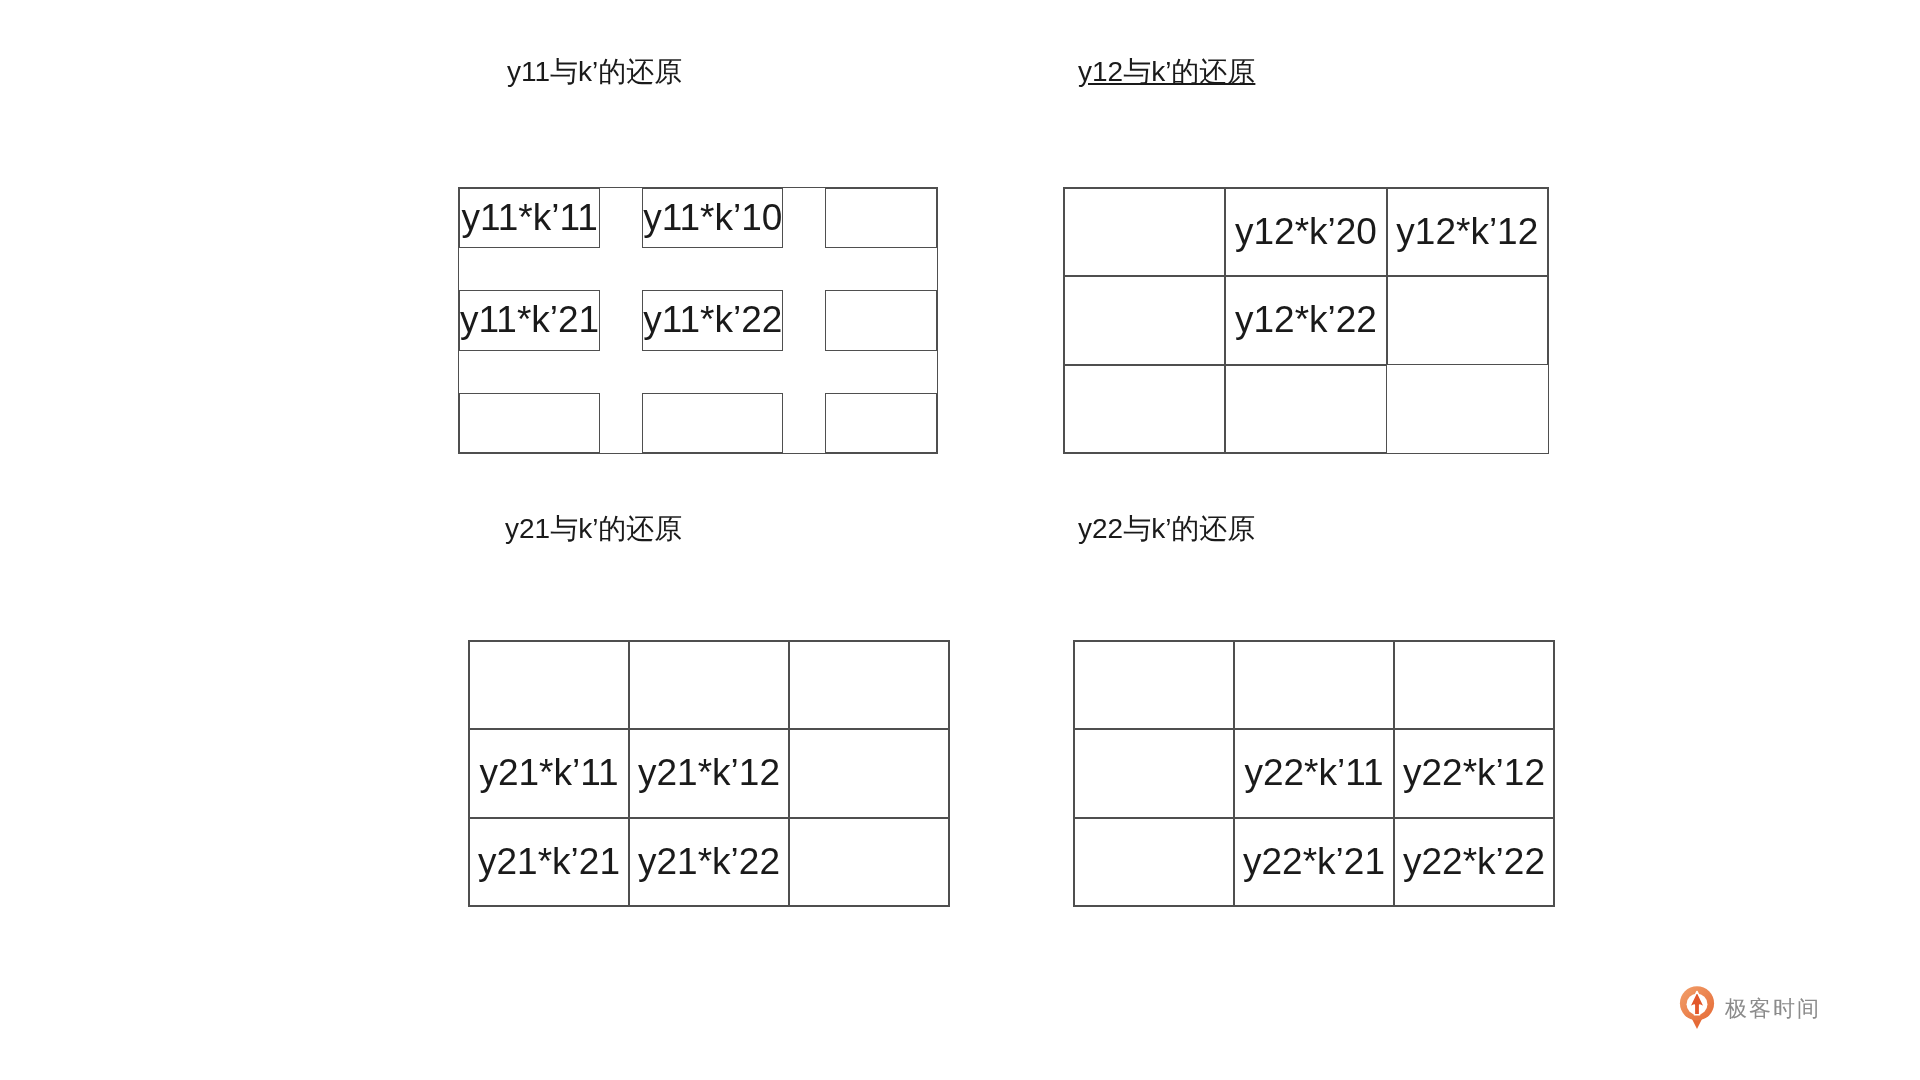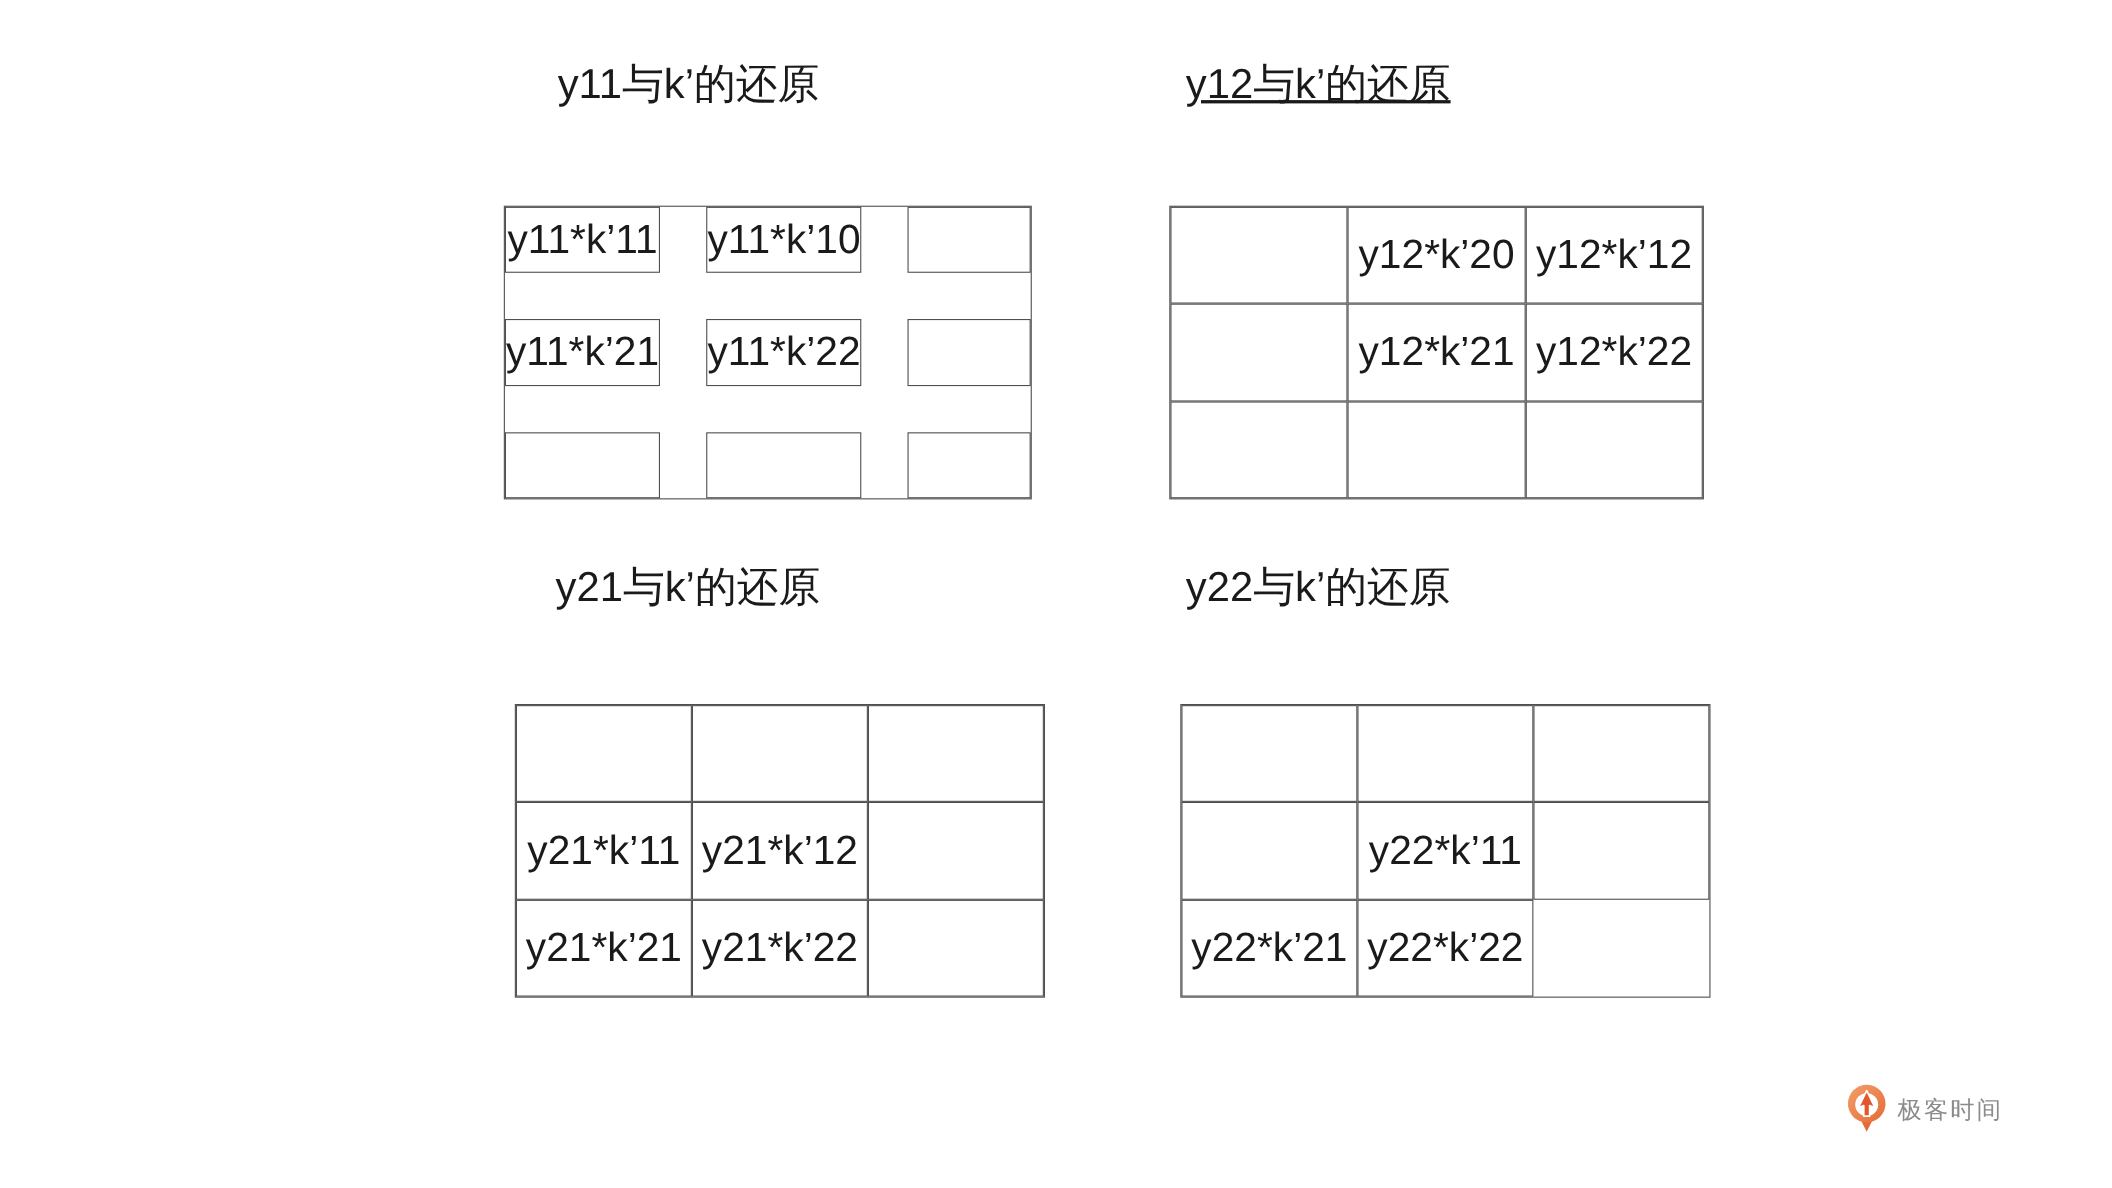--- a/index.html
+++ b/index.html
@@ -14,21 +14,21 @@
   html,body{margin:0;padding:0;}
   body{
     width:1920px;height:1080px;
     background:var(--background,#fff);
     font-family:"Liberation Sans","DejaVu Sans",sans-serif;
     position:relative;overflow:hidden;
     color:var(--text,#1a1a1a);
   }
   .title{
     position:absolute;
-    font-size:38px;
+    font-size:28px;
     line-height:1.15;
     white-space:nowrap;
     font-weight:400;
     color:var(--text,#1a1a1a);
   }
   .grid{
     position:absolute;
     display:grid;
     grid-template-columns:repeat(3,1fr);
     grid-template-rows:repeat(3,1fr);
@@ -80,21 +80,20 @@
   <div class="cell"></div>
   <div class="cell"></div>
 </div>
 
 <div class="title" id="title-y12">y12与k’的还原</div>
 <div class="grid" id="grid-y12">
   <div class="cell"></div>
   <div class="cell">y12*k’20</div>
   <div class="cell">y12*k’12</div>
   <div class="cell"></div>
-  <div class="cell">y12*k’21</div>
   <div class="cell">y12*k’22</div>
   <div class="cell"></div>
   <div class="cell"></div>
   <div class="cell"></div>
 </div>
 
 <div class="title" id="title-y21">y21与k’的还原</div>
 <div class="grid" id="grid-y21">
   <div class="cell"></div>
   <div class="cell"></div>
@@ -107,20 +106,21 @@
   <div class="cell"></div>
 </div>
 
 <div class="title" id="title-y22">y22与k’的还原</div>
 <div class="grid" id="grid-y22">
   <div class="cell"></div>
   <div class="cell"></div>
   <div class="cell"></div>
   <div class="cell"></div>
   <div class="cell">y22*k’11</div>
+  <div class="cell">y22*k’12</div>
   <div class="cell"></div>
   <div class="cell">y22*k’21</div>
   <div class="cell">y22*k’22</div>
 </div>
 
 <div class="logo">
   <svg class="logo-glyph" width="38" height="48" viewBox="0 0 40 50" aria-hidden="true">
     <defs>
       <linearGradient id="gk-grad" x1="0" y1="0" x2="1" y2="1">
         <stop offset="0" style="stop-color:var(--logo-orange-light,#F2A06B)"></stop>

